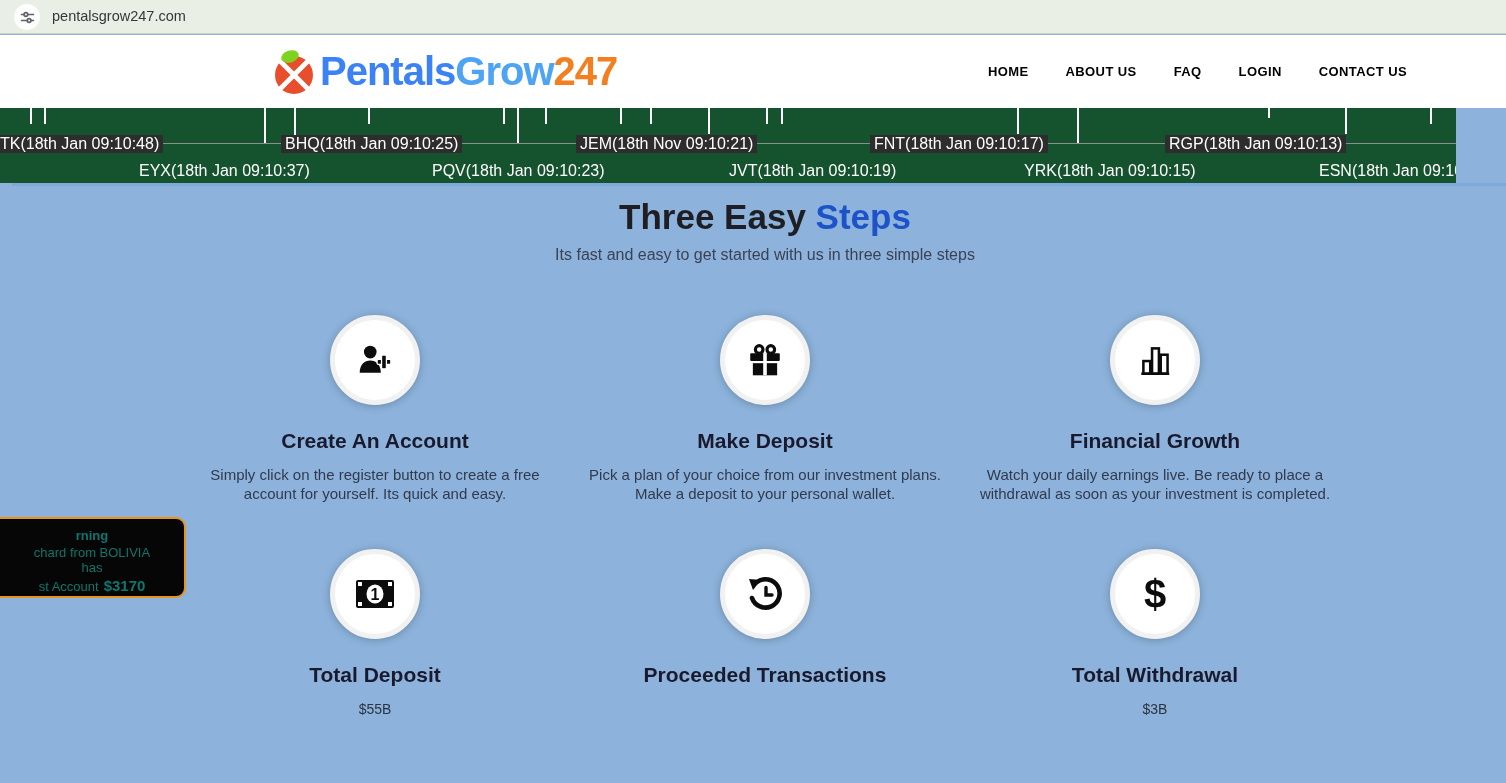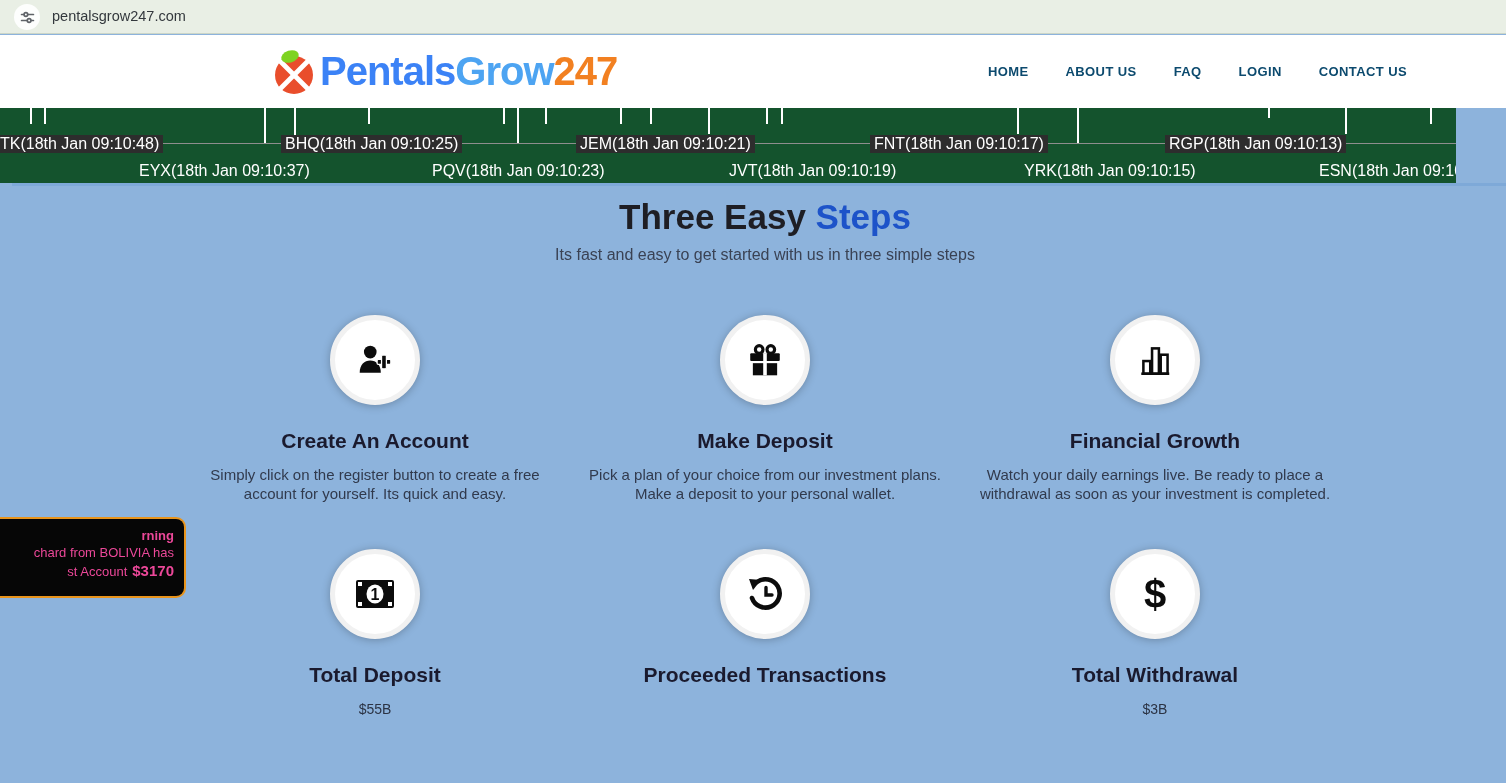--- a/index.html
+++ b/index.html
@@ -9,21 +9,21 @@
   .browser-bar { position:absolute; top:0; left:0; width:1506px; height:34px; background:#e9efe5; border-bottom:1px solid #ccd6c8; }
   .site-pill { position:absolute; left:14px; top:4px; width:26px; height:26px; border-radius:50%; background:#fdfefd; display:flex; align-items:center; justify-content:center; }
   .url-text { position:absolute; left:52px; top:8px; font-size:14.5px; color:#33383d; }
 
   
   .site-header { position:absolute; top:35px; left:0; width:1506px; height:73px; background:#ffffff; display:flex; align-items:center; justify-content:space-between; padding:0 99px 0 270px; }
   .logo { display:flex; align-items:center; gap:2px; cursor:pointer; }
   .logo-text { font-size:40px; font-weight:800; letter-spacing:-1px; }
   .logo-p1 { color:#3b82f6; } .logo-p2 { color:#4da4f2; } .logo-p3 { color:#f28021; }
   .main-nav { display:flex; gap:37px; }
-  .nav-item { font-size:13px; font-weight:bold; color:#0c4a6e; letter-spacing:.4px; cursor:pointer; white-space:nowrap; }
+  .nav-item { font-size:13px; font-weight:bold; color:#000000; letter-spacing:.4px; cursor:pointer; white-space:nowrap; }
 
   
   .ticker { position:absolute; top:108px; left:0; width:1456px; height:75px; background:#14532d; overflow:hidden; }
   .ticker-line { position:absolute; top:35px; left:0; width:100%; height:1px; background:#8e8e8e; }
   .tick { position:absolute; top:0; width:2px; background:#ffffff; }
   .ticker-label { position:absolute; color:#ffffff; font-size:16px; line-height:18px; white-space:nowrap; background:#2d2d2d; padding:0 4px; }
   .ticker-row1 { top:27px; }
   .ticker-row2 { top:54px; background:transparent; }
 
   
@@ -35,21 +35,21 @@
   .cards-row { width:1170px; margin:51px auto 0; display:flex; }
   .cards-row.stats { margin-top:46px; }
   .card { width:390px; }
   .icon-circle { width:90px; height:90px; margin:0 auto; border-radius:50%; background:#ffffff; border:5px solid #f1f1f1; box-shadow:0 1px 8px rgba(0,0,0,.25); display:flex; align-items:center; justify-content:center; }
   .card-title { margin-top:24px; font-size:21px; font-weight:bold; color:#1a1a2e; }
   .card-desc { margin-top:12px; font-size:15px; line-height:19px; color:#313a4d; padding:0 8px; }
   .card-value { margin-top:14px; font-size:14px; color:#2b3344; }
   .dollar-glyph { font-size:40px; font-weight:bold; color:#0c0c0c; line-height:1; }
 
   
-  .notif { position:absolute; top:517px; left:0; width:186px; height:81px; background:#060606; border:2px solid #e8941c; border-left:none; border-radius:0 10px 10px 0; color:#ec4899; padding:9px 10px; text-align:right; }
+  .notif { position:absolute; top:517px; left:0; width:186px; height:81px; background:#060606; border:2px solid #e8941c; border-left:none; border-radius:0 10px 10px 0; color:#0f766e; padding:9px 26px; text-align:center; }
   .notif .l1 { font-size:13px; font-weight:bold; }
   .notif .l2 { font-size:13px; margin-top:2px; }
   .notif .l3 { font-size:13px; margin-top:2px; }
   .notif .amount { font-weight:bold; font-size:15px; margin-left:5px; }
 
   svg { display:block; }
 </style>
 </head>
 <body>
 
@@ -107,21 +107,21 @@
       <div class="tick" style="left: 781px; height: 16px;"></div>
       <div class="tick" style="left: 1017px; height: 26px;"></div>
       <div class="tick" style="left: 1077px; height: 36px;"></div>
       <div class="tick" style="left: 1268px; height: 10px;"></div>
       <div class="tick" style="left: 1345px; height: 26px;"></div>
       <div class="tick" style="left: 1430px; height: 16px;"></div>
     </div>
   <div class="ticker-line"></div>
   <span class="ticker-label ticker-row1" style="left:-4px">TK(18th Jan 09:10:48)</span>
   <span class="ticker-label ticker-row1" style="left:281px">BHQ(18th Jan 09:10:25)</span>
-  <span class="ticker-label ticker-row1" style="left:576px">JEM(18th Jan 09:10:21)</span>
+  <span class="ticker-label ticker-row1" style="left:576px">JEM(18th Nov 09:10:21)</span>
   <span class="ticker-label ticker-row1" style="left:870px">FNT(18th Jan 09:10:17)</span>
   <span class="ticker-label ticker-row1" style="left:1165px">RGP(18th Jan 09:10:13)</span>
   <span class="ticker-label ticker-row1" style="left:1458px">GVF(1</span>
   <span class="ticker-label ticker-row2" style="left:135px">EYX(18th Jan 09:10:37)</span>
   <span class="ticker-label ticker-row2" style="left:428px">PQV(18th Jan 09:10:23)</span>
   <span class="ticker-label ticker-row2" style="left:725px">JVT(18th Jan 09:10:19)</span>
   <span class="ticker-label ticker-row2" style="left:1020px">YRK(18th Jan 09:10:15)</span>
   <span class="ticker-label ticker-row2" style="left:1315px">ESN(18th Jan 09:10:11)</span>
 </div>
 

